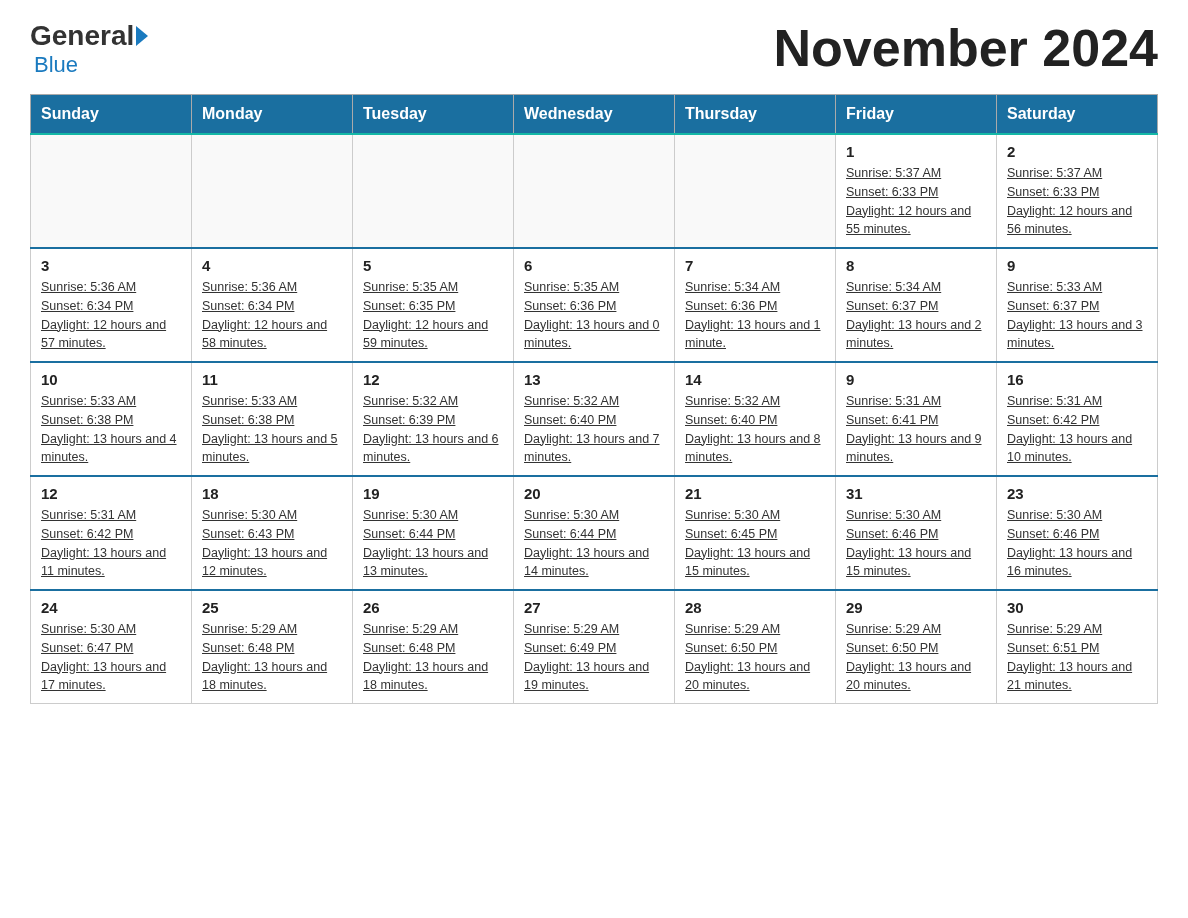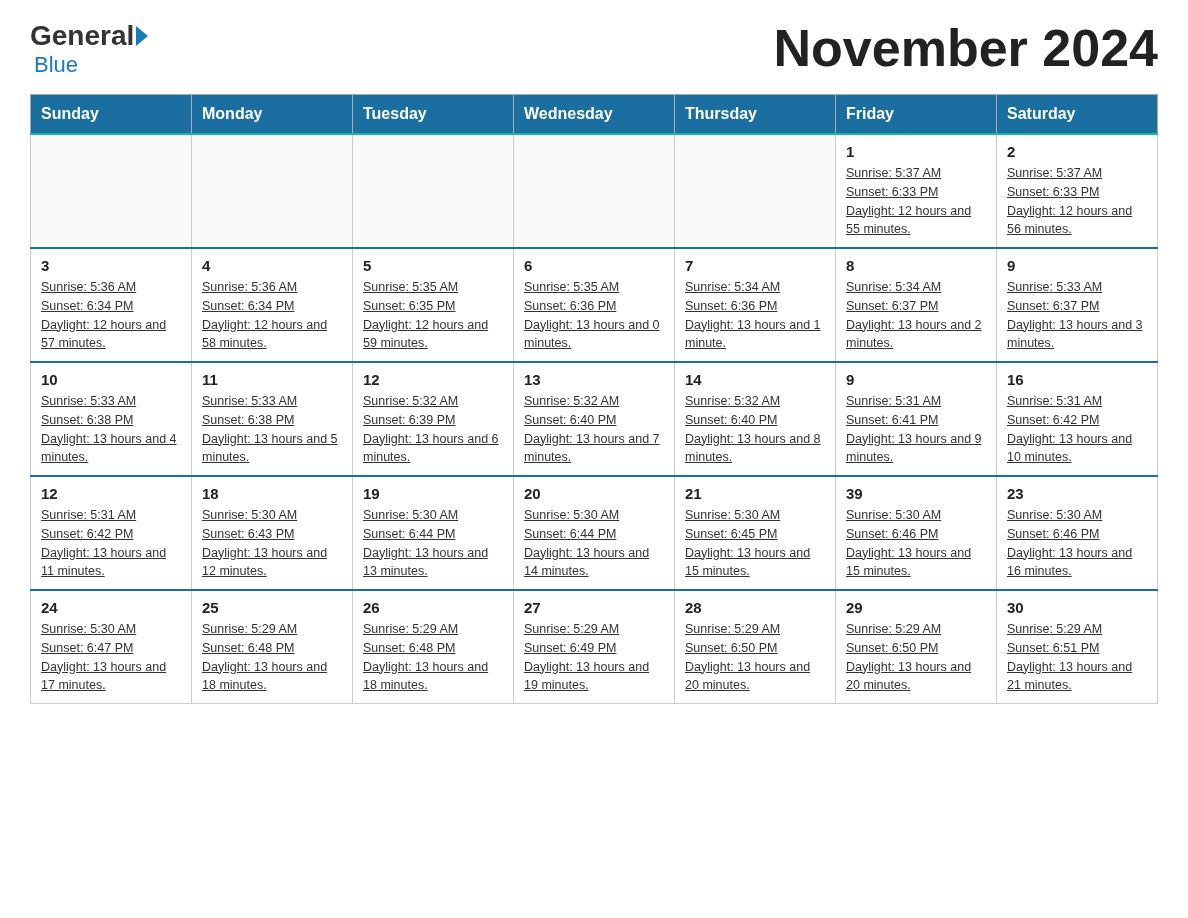--- a/index.html
+++ b/index.html
@@ -224,21 +224,21 @@
         </td>
         <td>
           <span class="day-number">20</span>
           <div class="day-info">Sunrise: 5:30 AM<br>Sunset: 6:44 PM<br>Daylight: 13 hours and 14 minutes.</div>
         </td>
         <td>
           <span class="day-number">21</span>
           <div class="day-info">Sunrise: 5:30 AM<br>Sunset: 6:45 PM<br>Daylight: 13 hours and 15 minutes.</div>
         </td>
         <td>
-          <span class="day-number">39</span>
+          <span class="day-number">31</span>
           <div class="day-info">Sunrise: 5:30 AM<br>Sunset: 6:46 PM<br>Daylight: 13 hours and 15 minutes.</div>
         </td>
         <td>
           <span class="day-number">23</span>
           <div class="day-info">Sunrise: 5:30 AM<br>Sunset: 6:46 PM<br>Daylight: 13 hours and 16 minutes.</div>
         </td>
       </tr>
       <tr>
         <td>
           <span class="day-number">24</span>

